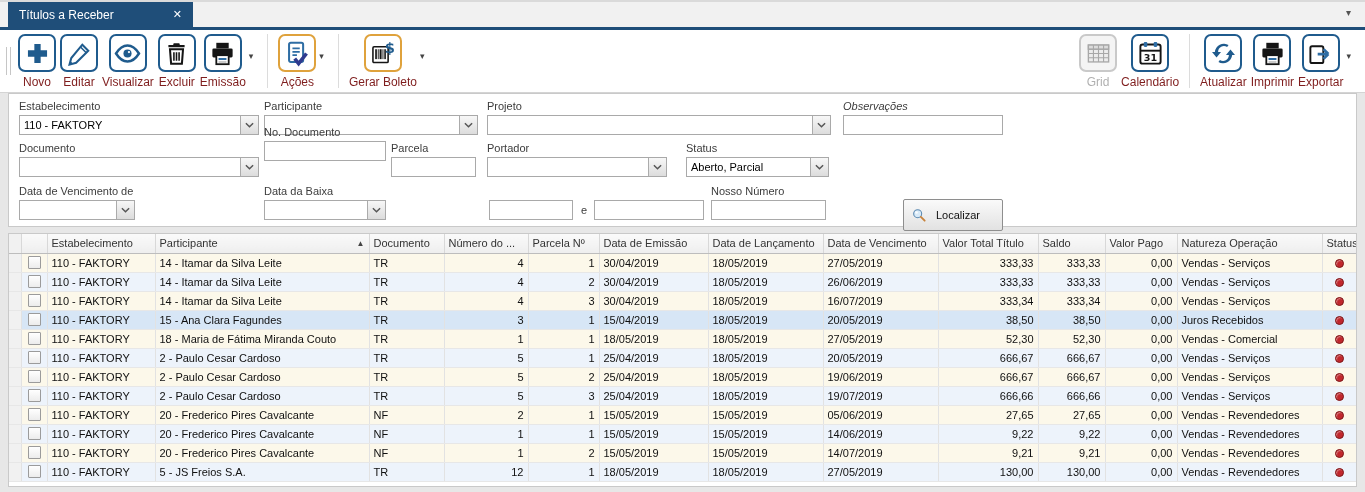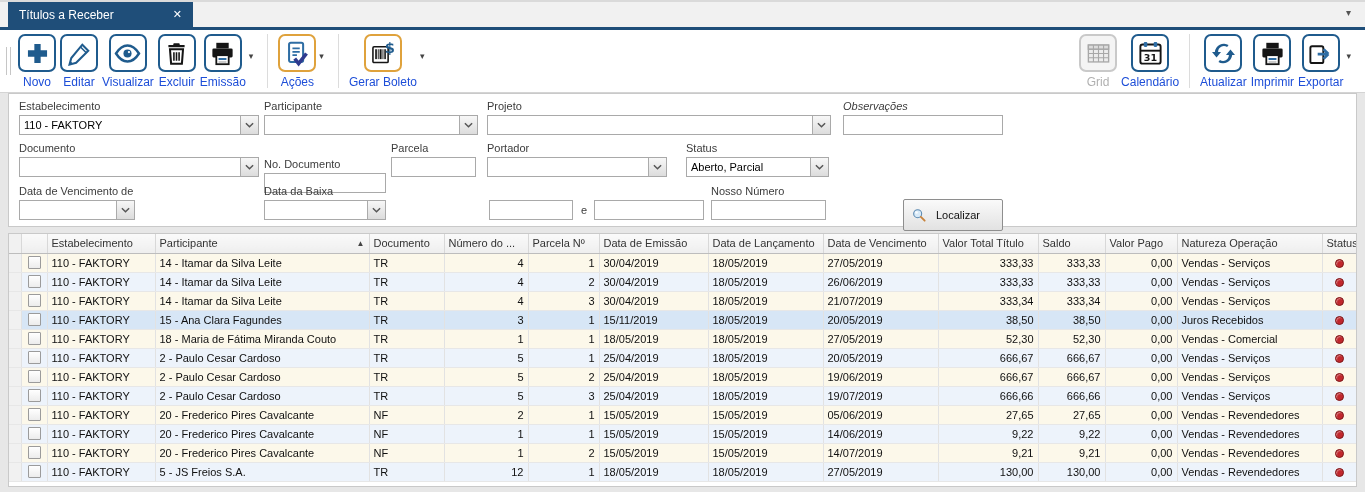--- a/index.html
+++ b/index.html
@@ -23,21 +23,21 @@
              display:flex; justify-content:space-between; align-items:flex-start; padding:4px 8px 0 6px; }
   .tb-group { display:flex; align-items:flex-start; }
   .grip { width:5px; height:28px; margin:13px 5px 0 0; border-left:1px solid #C6C6C6; border-right:1px solid #C6C6C6; }
   .tbtn-wrap { display:flex; align-items:flex-start; margin:0 2px; }
   .tbtn { display:flex; flex-direction:column; align-items:center; cursor:pointer; }
   .tbtn-icon { width:38px; height:38px; border:2px solid var(--icon-blue); border-radius:7px; background:#FFF;
                display:flex; align-items:center; justify-content:center; }
   .tbtn-icon svg { width:27px; height:27px; }
   .tbtn-icon.gold { border-color:var(--gold); }
   .tbtn-icon.disabled { border-color:#C9C9C9; background:#F4F4F4; }
-  .tbtn-label { margin-top:3px; font-size:12px; color:#1d4ed8; white-space:nowrap; }
+  .tbtn-label { margin-top:3px; font-size:12px; color:#7f1d1d; white-space:nowrap; }
   .tbtn-label.disabled { color:#B0B0B0; }
   .tbtn-caret { font-size:9px; color:#444; margin:17px 4px 0 3px; cursor:pointer; }
   .tb-sep { width:1px; background:#DCDCDC; height:54px; margin:0 8px; align-self:flex-start; }
 
   
   .filters { position:absolute; top:93px; left:8px; width:1349px; height:134px; background:#FFF; border:1px solid #C9C9C9; }
   .ffield { position:absolute; }
   .flabel { font-size:11px; color:#3C3C3C; height:15px; white-space:nowrap; }
   .fctrl { height:20px; border:1px solid #A9A9A9; background:#FFF; display:flex; align-items:center; width:100%; }
   .fvalue { flex:1; font-size:11px; padding:0 4px; color:#000; white-space:nowrap; overflow:hidden; }
@@ -294,21 +294,21 @@
         <div class="flabel">Documento</div>
         <div class="fctrl">
           <span class="fvalue"></span>
           <span class="combo-btn">
             <svg viewBox="0 0 10 6">
               <path d="M1 1l4 4 4-4" fill="none" stroke="#555" stroke-width="1.6"></path>
             </svg>
           </span>
         </div>
       </div>
-      <div class="ffield" style="left: 255px; width: 122px; top: 64px;">
+      <div class="ffield" style="left: 255px; width: 122px; top: 32px;">
         <div class="flabel">No. Documento</div>
         <div class="fctrl">
           <span class="fvalue"></span>
         </div>
       </div>
       <div class="ffield" style="left: 382px; width: 85px; top: 48px;">
         <div class="flabel">Parcela</div>
         <div class="fctrl">
           <span class="fvalue"></span>
         </div>
@@ -467,36 +467,36 @@
           <tr class="cream">
             <td class="ind"></td>
             <td class="c"><span class="chk"></span></td>
             <td>110 - FAKTORY</td>
             <td>14 - Itamar da Silva Leite</td>
             <td>TR</td>
             <td class="r">4</td>
             <td class="r">3</td>
             <td>30/04/2019</td>
             <td>18/05/2019</td>
-            <td>21/07/2019</td>
+            <td>16/07/2019</td>
             <td class="r">333,34</td>
             <td class="r">333,34</td>
             <td class="r">0,00</td>
             <td>Vendas - Serviços</td>
             <td class="c"><span class="dot"></span></td>
           </tr>
           <tr class="selected">
             <td class="ind"></td>
             <td class="c"><span class="chk"></span></td>
             <td>110 - FAKTORY</td>
             <td>15 - Ana Clara Fagundes</td>
             <td>TR</td>
             <td class="r">3</td>
             <td class="r">1</td>
-            <td>15/11/2019</td>
+            <td>15/04/2019</td>
             <td>18/05/2019</td>
             <td>20/05/2019</td>
             <td class="r">38,50</td>
             <td class="r">38,50</td>
             <td class="r">0,00</td>
             <td>Juros Recebidos</td>
             <td class="c"><span class="dot"></span></td>
           </tr>
           <tr class="cream">
             <td class="ind"></td>

